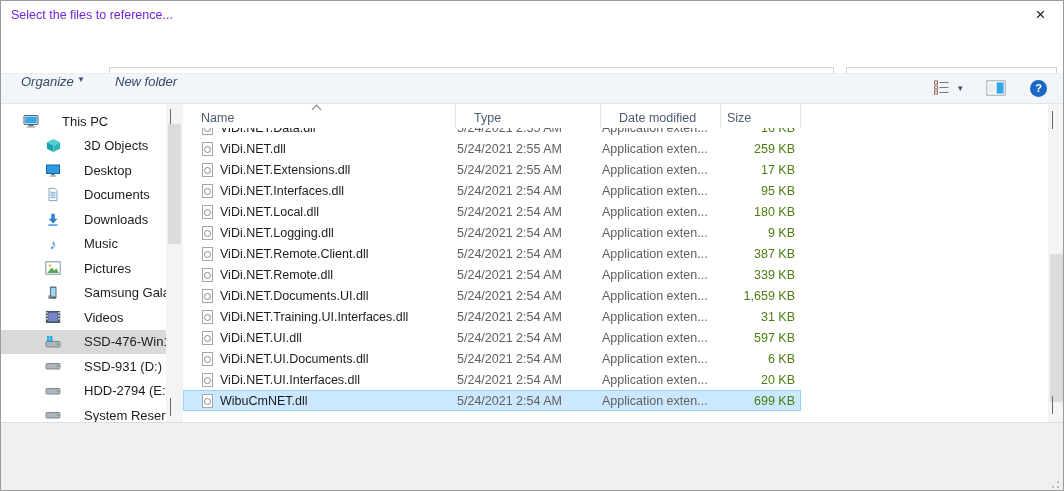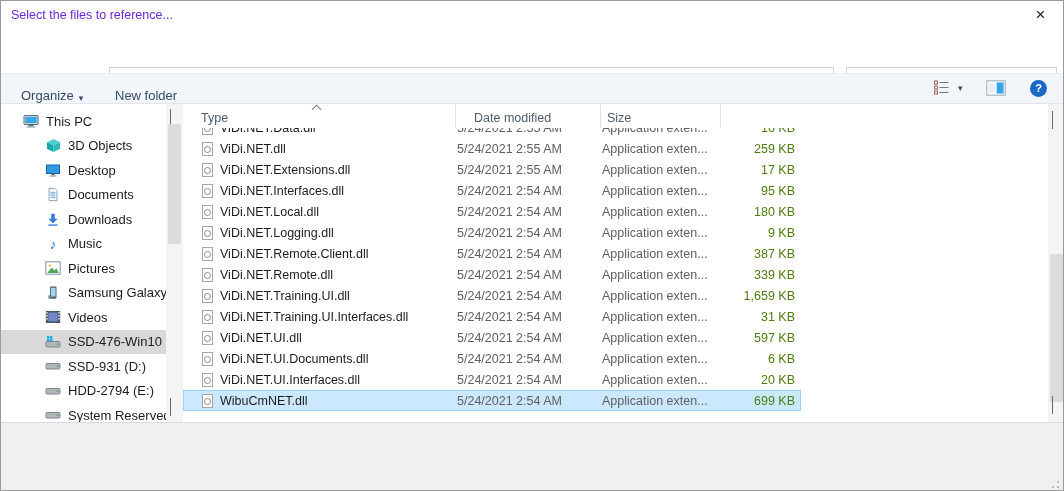--- a/index.html
+++ b/index.html
@@ -27,33 +27,33 @@
   .addr-spacer { flex:1; }
   .addr-chev { margin-right:12px; }
   .refresh-btn { position:absolute; left:797px; top:36px; width:36px; height:30px; border:1px solid #d2d2d2; border-left:none; background:#fff; display:flex; align-items:center; justify-content:center; }
   .searchbox { position:absolute; left:845px; top:36px; width:211px; height:30px; border:1px solid #d2d2d2; background:#fff; display:flex; align-items:center; }
   .searchbox svg { margin:0 8px 0 10px; }
   .searchbox input { border:none; outline:none; flex:1; font-size:12.5px; color:#444; font-family:inherit; min-width:0; }
   .searchbox input::placeholder { color:#757575; }
 
   
   .toolbar { position:absolute; left:0; top:72px; width:100%; height:31px; background:#f2f5f9; border-top:1px solid #ededed; border-bottom:1px solid #e2e6ea; }
-  .tool-link { position:absolute; top:0; height:29px; display:flex; align-items:flex-end; font-size:13px; color:#364a66; cursor:pointer; }
+  .tool-link { position:absolute; top:0; height:29px; display:flex; align-items:flex-start; font-size:13px; color:#364a66; cursor:pointer;font-style:italic; }
   .organize { left:20px; }
   .organize .caret { font-size:9px; margin-left:5px; color:#364a66; }
   .newfolder { left:114px; }
   .viewlist-btn { position:absolute; left:932px; top:5px; display:flex; align-items:center; cursor:pointer; }
   .viewlist-btn .caret { font-size:9px; color:#364a66; margin-left:8px; }
   .panes-btn { position:absolute; left:985px; top:6px; cursor:pointer; }
   .help-btn { position:absolute; left:1029px; top:6px; width:17px; height:17px; border-radius:50%; background:#1c68c5; color:#fff; font-size:11px; font-weight:bold; text-align:center; line-height:17px; cursor:pointer; }
 
   
   .main { position:absolute; left:0; top:103px; width:100%; height:318px; background:#fff; }
   .sidebar { position:absolute; left:0; top:0; width:165px; height:318px; overflow:hidden; padding-top:5px; }
-  .side-item { height:24.5px; display:flex; align-items:center; font-size:13px; color:#1c1c1c; cursor:pointer; white-space:nowrap; }
+  .side-item { height:24.5px; display:flex; align-items:center; font-size:13px; color:#1c1c1c; cursor:pointer; white-space:nowrap;gap:16px; }
   .side-item .ic { width:16px; height:16px; margin-right:7px; display:flex; align-items:center; justify-content:center; flex:none; }
   .lvl0 { padding-left:22px; }
   .lvl1 { padding-left:44px; }
   .side-item.sel { background:#d9d9d9; }
   .music-glyph { font-size:14px; color:#2b7cd3; line-height:16px; }
 
   .sb-scroll { position:absolute; left:165px; top:0; width:17px; height:318px; background:#f4f4f4; }
   .sb-scroll .up, .sb-scroll .down, .ls-scroll .up, .ls-scroll .down { position:absolute; left:4px; }
   .scroll-chev-up { width:7px; height:7px; border-left:1.4px solid #616a73; border-top:1.4px solid #616a73; transform:rotate(45deg); }
   .scroll-chev-down { width:7px; height:7px; border-right:1.4px solid #616a73; border-bottom:1.4px solid #616a73; transform:rotate(45deg); }
@@ -316,20 +316,21 @@
 
     <div class="sb-scroll">
       <div class="up" style="top:6px;"><span class="scroll-chev-up"></span></div>
       <div class="thumb" style="top:20px; height:120px;"></div>
       <div class="down" style="bottom:6px;"><span class="scroll-chev-down"></span></div>
     </div>
 
     <div class="listpane">
       <div class="lheader">
         <span class="sortcaret"></span>
+        <div class="hc">Name</div>
         <div class="hc">Type</div>
         <div class="hc">Date modified</div>
         <div class="hc size">Size</div>
       </div>
       <div class="rows">
         <div class="row">
           <div class="name">
               <span class="dll-icon"></span>
               <span>ViDi.NET.Data.dll</span>
             </div>
@@ -396,21 +397,21 @@
               <span class="dll-icon"></span>
               <span>ViDi.NET.Remote.dll</span>
             </div>
           <div class="date">5/24/2021 2:54 AM</div>
           <div class="type">Application exten...</div>
           <div class="size">339 KB</div>
         </div>
         <div class="row">
           <div class="name">
               <span class="dll-icon"></span>
-              <span>ViDi.NET.Training.UI.dll</span>
+              <span>ViDi.NET.Documents.UI.dll</span>
             </div>
           <div class="date">5/24/2021 2:54 AM</div>
           <div class="type">Application exten...</div>
           <div class="size">1,659 KB</div>
         </div>
         <div class="row">
           <div class="name">
               <span class="dll-icon"></span>
               <span>ViDi.NET.Training.UI.Interfaces.dll</span>
             </div>

